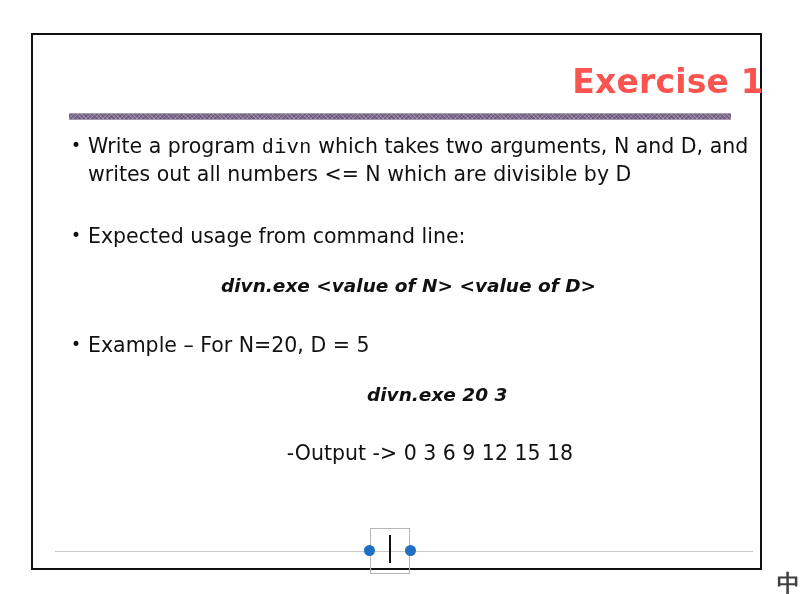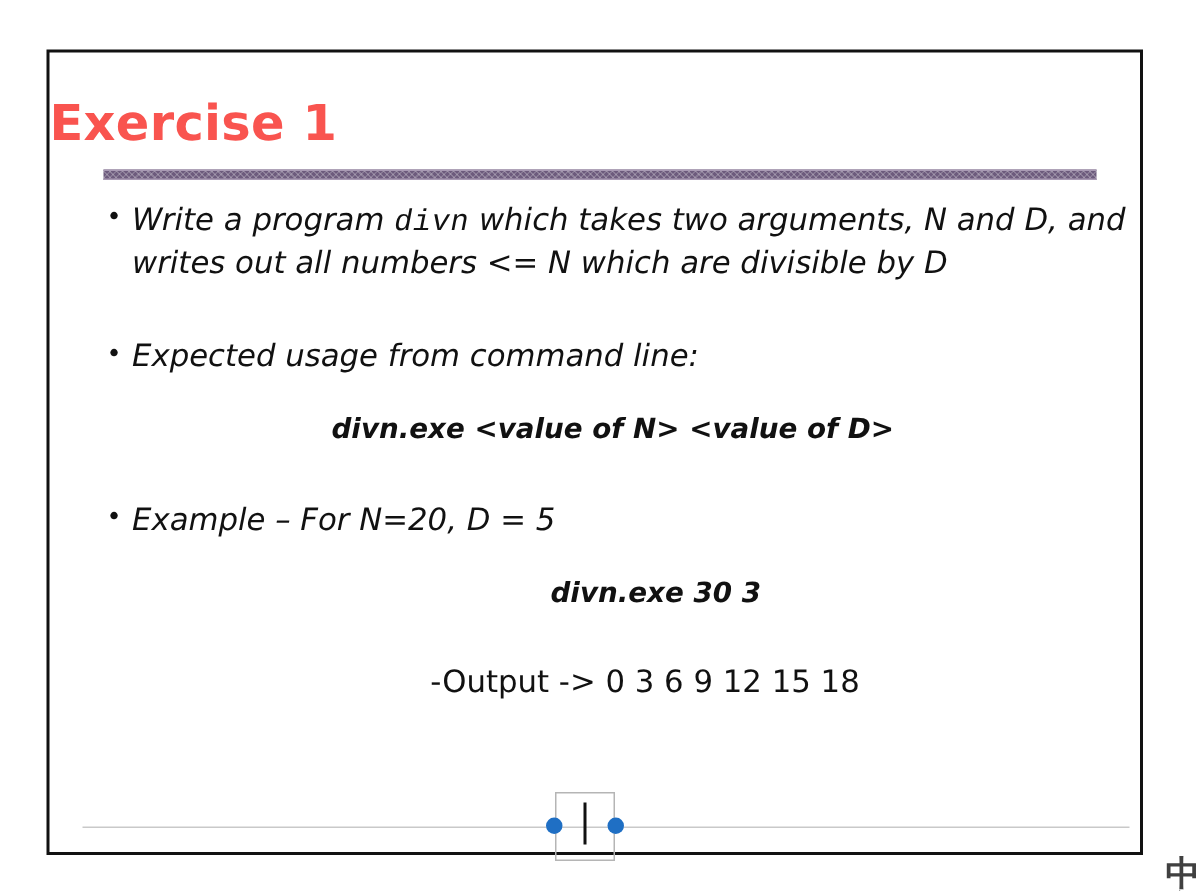--- a/index.html
+++ b/index.html
@@ -26,21 +26,21 @@
     background: #ffffff;
     box-sizing: border-box;
   }
 
   
   #slide-title {
     position: absolute;
     left: 0;
     top: 30px;
     width: 731px;
-    text-align: left;
+    text-align: right;
     font-family: "DejaVu Sans", sans-serif;
     font-weight: bold;
     font-size: 33px;
     letter-spacing: 0.2px;
     color: #f9544f;
     line-height: 1;
   }
 
   #title-rule {
     position: absolute;
@@ -75,21 +75,20 @@
   }
   .bullet-mark {
     flex: 0 0 auto;
     width: 17px;
     font-size: 17px;
     line-height: 1.45;
     color: #111111;
   }
   .bullet-text {
     flex: 1 1 auto;
-    font-style: italic;
   }
   .mono {
     font-family: "Liberation Mono", "DejaVu Sans Mono", monospace;
     font-size: 20px;
     letter-spacing: 0.5px;
   }
 
   .code-line {
     font-family: "DejaVu Sans", sans-serif;
     font-weight: bold;
@@ -218,21 +217,21 @@
 
     <div class="spacer-lg"></div>
 
     <div class="bullet-row">
       <span class="bullet-mark">•</span>
       <span class="bullet-text">Example – For N=20, D = 5</span>
     </div>
 
     <div class="spacer-md"></div>
 
-    <div id="example-code" class="code-line">divn.exe 30  3</div>
+    <div id="example-code" class="code-line">divn.exe 20  3</div>
 
     <div class="spacer-lg"></div>
 
     <div id="output-line">-Output -&gt; 0 3 6 9 12 15 18</div>
 
   </div>
 
   <div id="bottom-divider"></div>
 
   <div id="textbox-selection">

